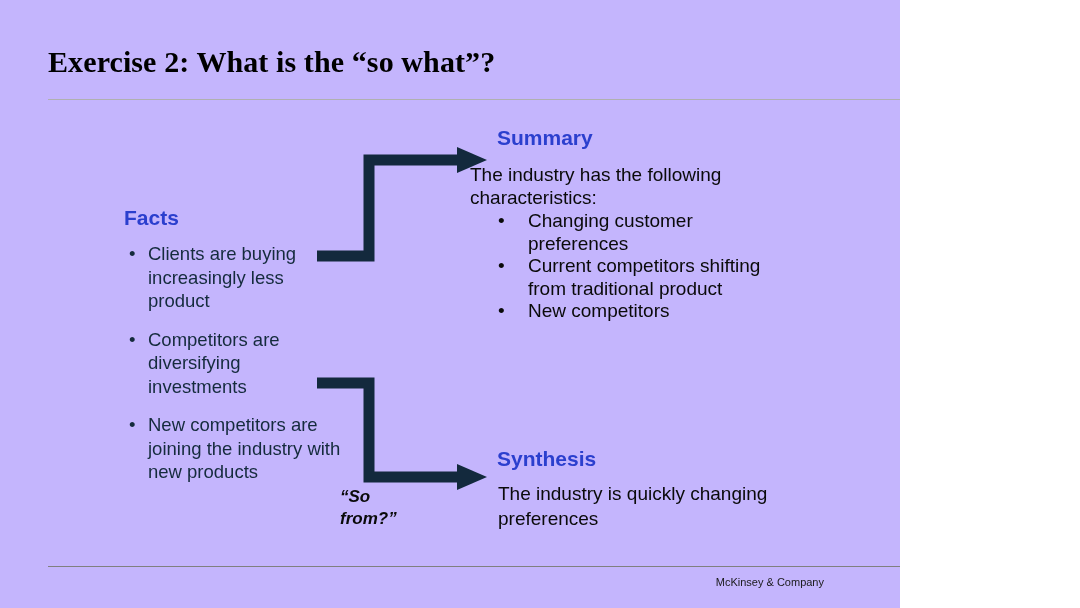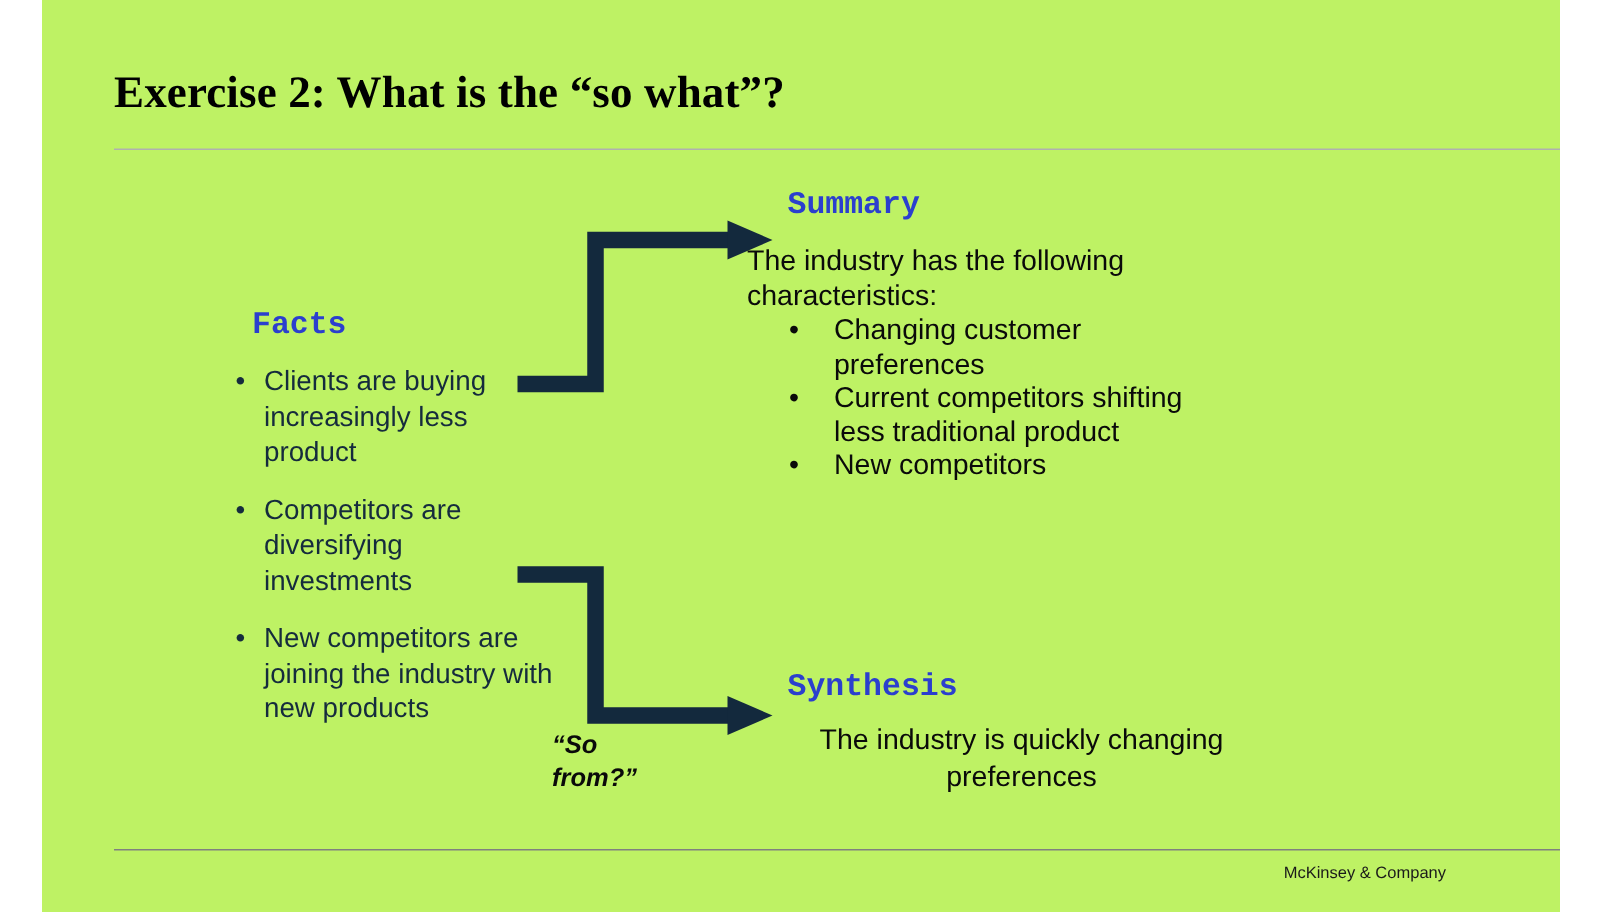--- a/index.html
+++ b/index.html
@@ -2,26 +2,25 @@
 <html><head>
 <meta charset="utf-8">
 <style>
   html, body {
     margin: 0;
     padding: 0;
     background: #ffffff;
   }
   #slide {
     position: relative;
-    width: 1012px;
+    width: 900px;
     height: 608px;
-    background: #bef264;
+    background: #c4b5fd;
     overflow: hidden;
     font-family: "Liberation Sans", sans-serif;
-    margin-left: 28px;
   }
 
   
   #slide-title {
     position: absolute;
     left: 48px;
     top: 44px;
     font-family: "Liberation Serif", serif;
     font-weight: bold;
     font-size: 30px;
@@ -55,30 +54,30 @@
     font-size: 11px;
     line-height: 14px;
     color: #1a1a1a;
     white-space: nowrap;
     text-align: right;
   }
 
   
   .col-heading {
     position: absolute;
-    font-family: Liberation Mono, monospace;
+    font-family: Liberation Sans, sans-serif;
     font-weight: bold;
     font-size: 21px;
     line-height: 24px;
     color: #2b3fce;
     white-space: nowrap;
   }
 
   
-  #facts-heading { left: 140px; top: 206px; }
+  #facts-heading { left: 124px; top: 206px; }
 
   #facts-list {
     position: absolute;
     left: 129px;
     top: 242px;
     width: 215px;
   }
   .facts-item {
     position: relative;
     padding-left: 19px;
@@ -136,21 +135,20 @@
   #synthesis-heading { left: 497px; top: 447px; }
 
   #synthesis-body {
     position: absolute;
     left: 498px;
     top: 481px;
     width: 310px;
     font-size: 19px;
     line-height: 25px;
     color: #0a0a0a;
-    text-align: center;
   }
 
   
   #so-what-caption {
     position: absolute;
     left: 340px;
     top: 486px;
     width: 112px;
     text-align: left;
     font-size: 17px;
@@ -214,21 +212,21 @@
 
   <div id="summary-lead">The industry has the following characteristics:</div>
 
   <div id="summary-list">
     <div class="summary-item">
       <span class="bullet-glyph">•</span>
       <span>Changing customer preferences</span>
     </div>
     <div class="summary-item">
       <span class="bullet-glyph">•</span>
-      <span>Current competitors shifting less traditional product</span>
+      <span>Current competitors shifting from traditional product</span>
     </div>
     <div class="summary-item">
       <span class="bullet-glyph">•</span>
       <span>New competitors</span>
     </div>
   </div>
 
   <div class="col-heading" id="synthesis-heading">Synthesis</div>
 
   <div id="synthesis-body">The industry is quickly changing preferences</div>

